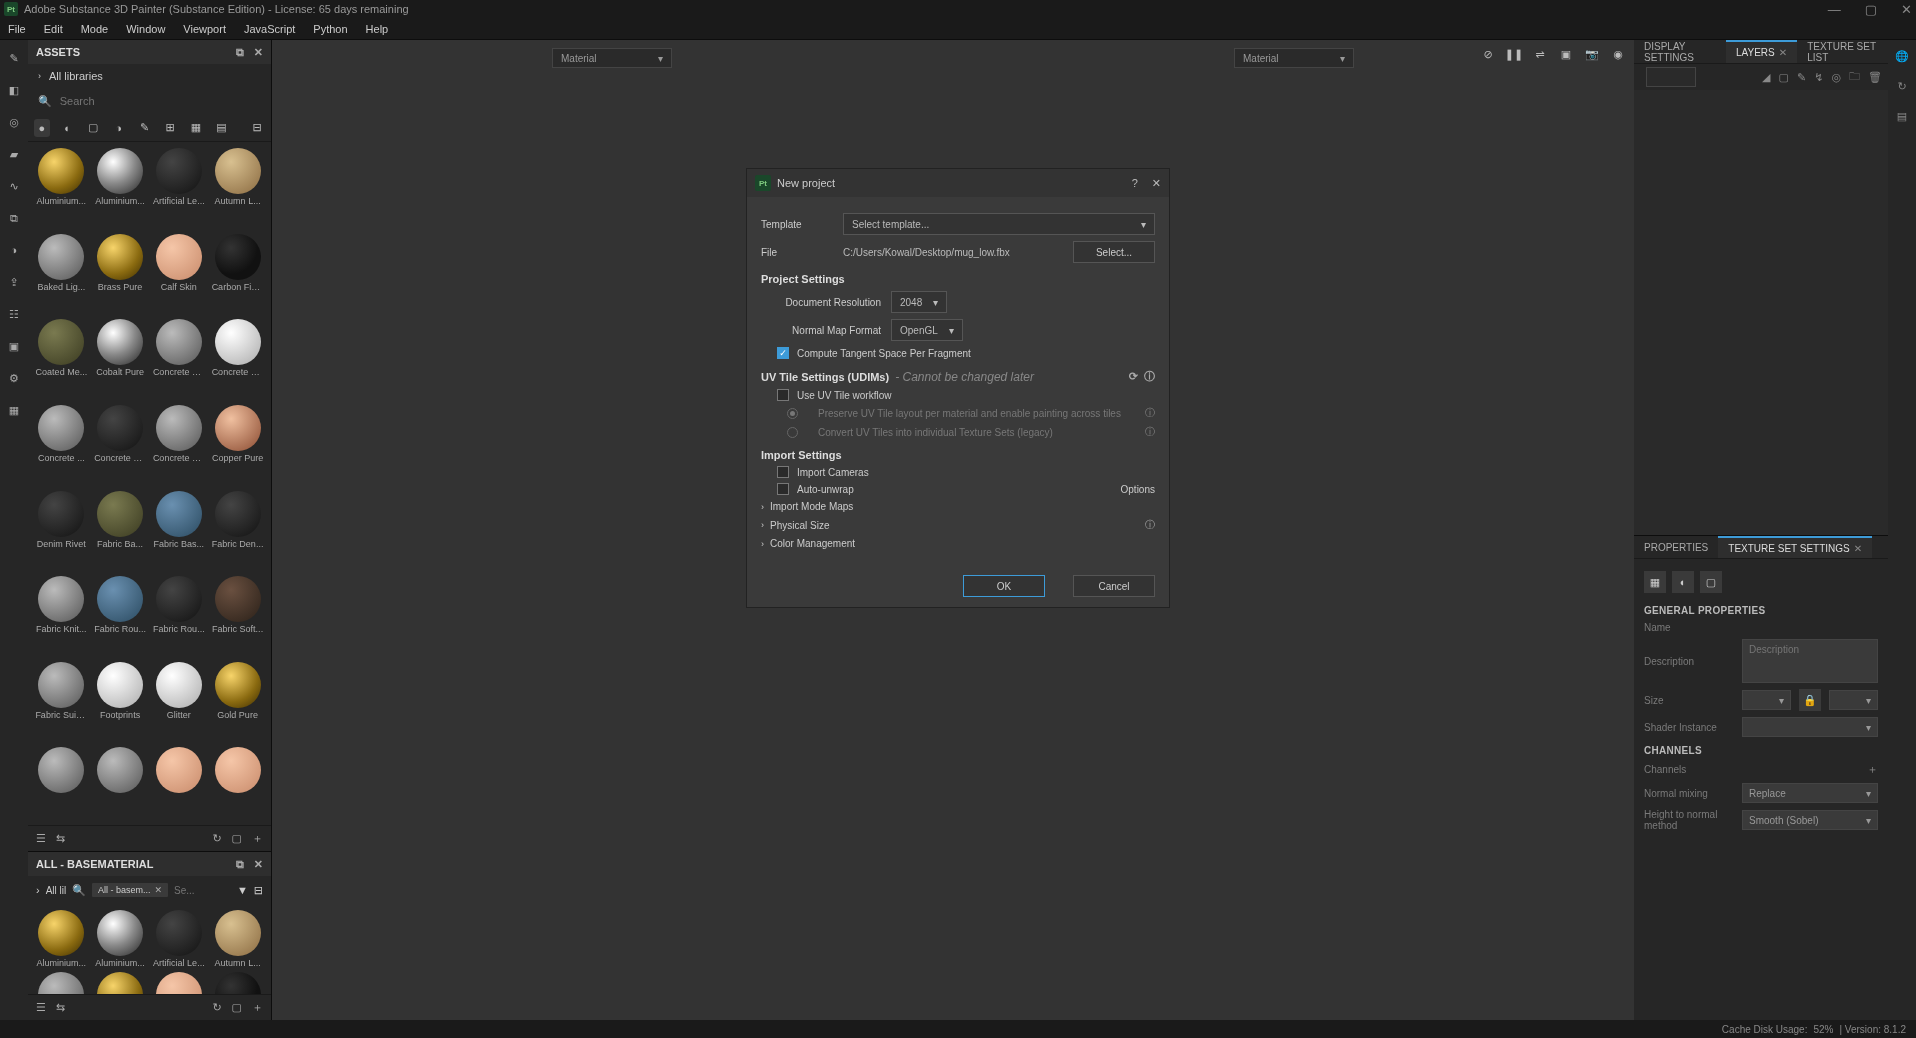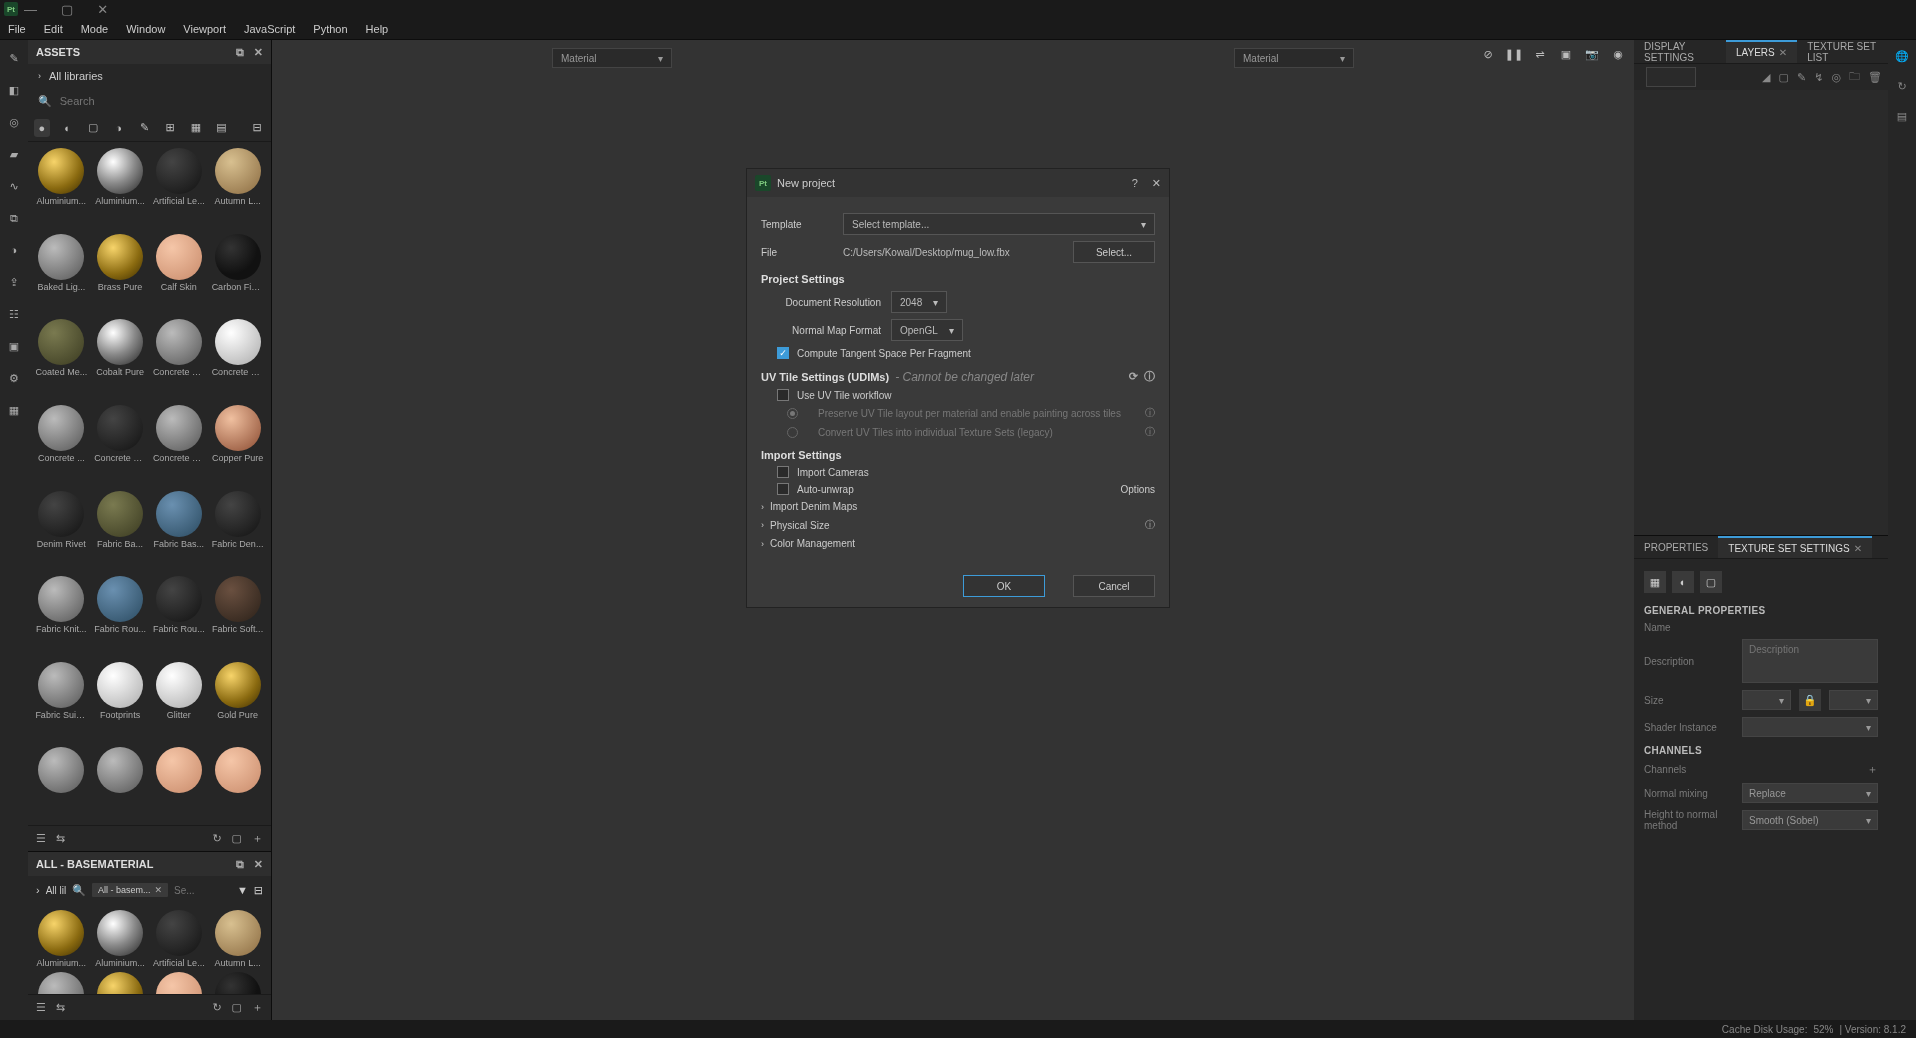--- a/index.html
+++ b/index.html
@@ -134,20 +134,21 @@
 .ball.copper { background: radial-gradient(circle at 35% 30%, #f0c0a0, #8a4a30); }
 .ball.blue { background: radial-gradient(circle at 35% 30%, #6a90b0, #2a4a60); }
 .ball.brown { background: radial-gradient(circle at 35% 30%, #6a5040, #2a2018); }
 .ball.olive { background: radial-gradient(circle at 35% 30%, #7a7a50, #3a3a20); }
 </style>
 </head>
 <body>
 
 <div class="titlebar">
   <div class="app-icon">Pt</div>
+  <div class="title">Adobe Substance 3D Painter (Substance Edition) - License: 65 days remaining</div>
   <div class="winctl">
     <span>—</span>
     <span>▢</span>
     <span>✕</span>
   </div>
 </div>
 
 <div class="menubar">
   <span>File</span>
   <span>Edit</span>
@@ -606,21 +607,21 @@
       </div>
       <div class="mcheck" style="justify-content:space-between;">
         <div style="display:flex;align-items:center;gap:8px;">
           <div class="cb"></div>
           <span>Auto-unwrap</span>
         </div>
         <div class="mbtn">Options</div>
       </div>
       <div class="mcol">
           <span class="chev">›</span>
-          <span>Import Denim Maps</span>
+          <span>Import Mode Maps</span>
         </div>
       <div class="mcol">
           <span class="chev">›</span>
           <span>Physical Size</span>
           <span style="flex:1"></span>
           <span style="color:#aaa;">ⓘ</span>
         </div>
       <div class="mcol">
           <span class="chev">›</span>
           <span>Color Management</span>

